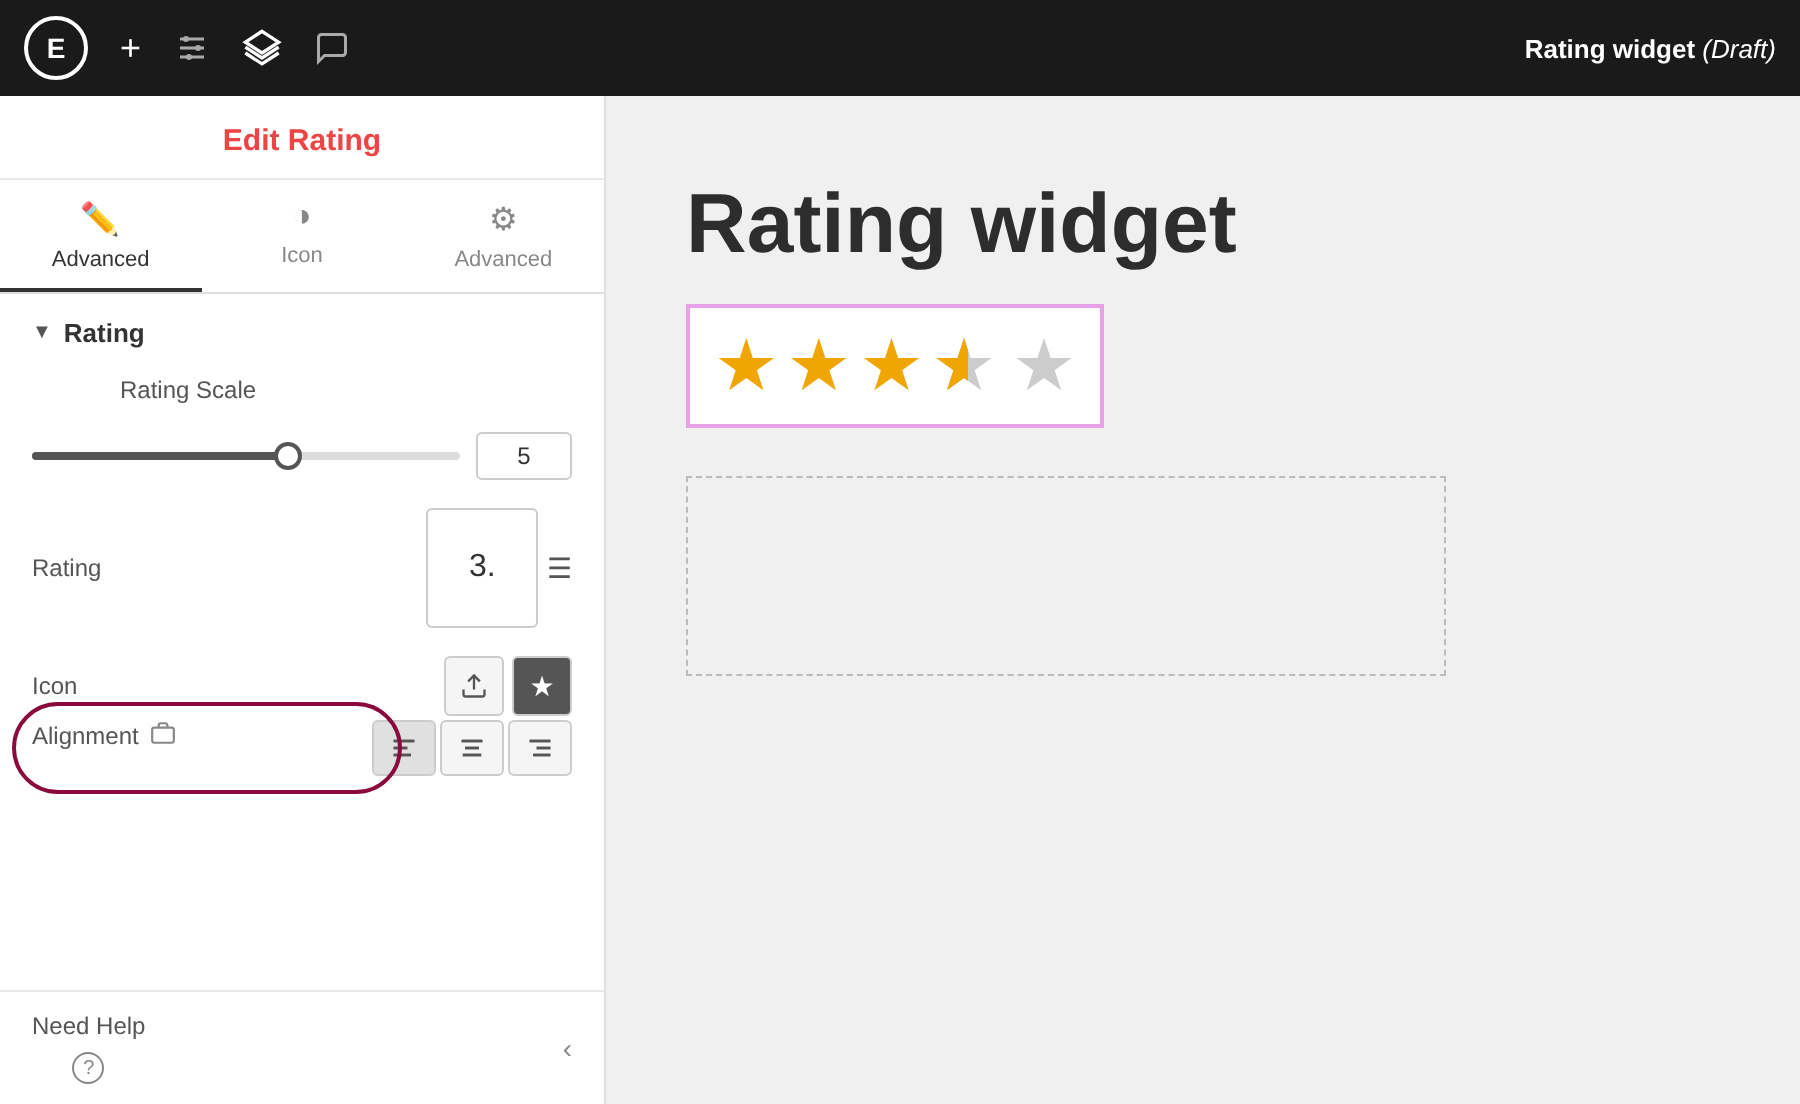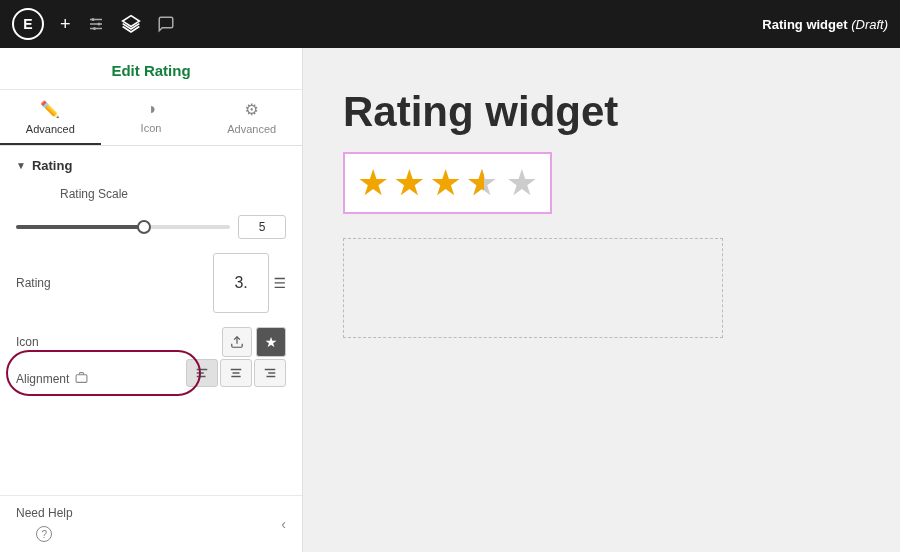--- a/index.html
+++ b/index.html
@@ -45,21 +45,21 @@
       background: #fff;
       border-right: 1px solid #e0e0e0;
       display: flex;
       flex-direction: column;
       flex-shrink: 0;
     }
     .sidebar-title {
       text-align: center;
       font-size: 15px;
       font-weight: 600;
-      color: #15803d;
+      color: #ef4444;
       padding: 14px 0 10px;
       border-bottom: 1px solid #e8e8e8;
     }
 
     
     .tabs {
       display: flex;
       border-bottom: 1px solid #e0e0e0;
     }
     .tab {
@@ -205,21 +205,21 @@
       color: #555;
     }
     .icon-btn.active {
       background: #555;
       color: #fff;
     }
 
     
     .alignment-field {
       display: flex;
-      align-items: flex-end;
+      align-items: flex-start;
       margin-bottom: 26px;
       position: relative;
     }
     .alignment-circle {
       position: absolute;
       left: -10px;
       top: 50%;
       transform: translateY(-50%);
       width: 195px;
       height: 46px;

